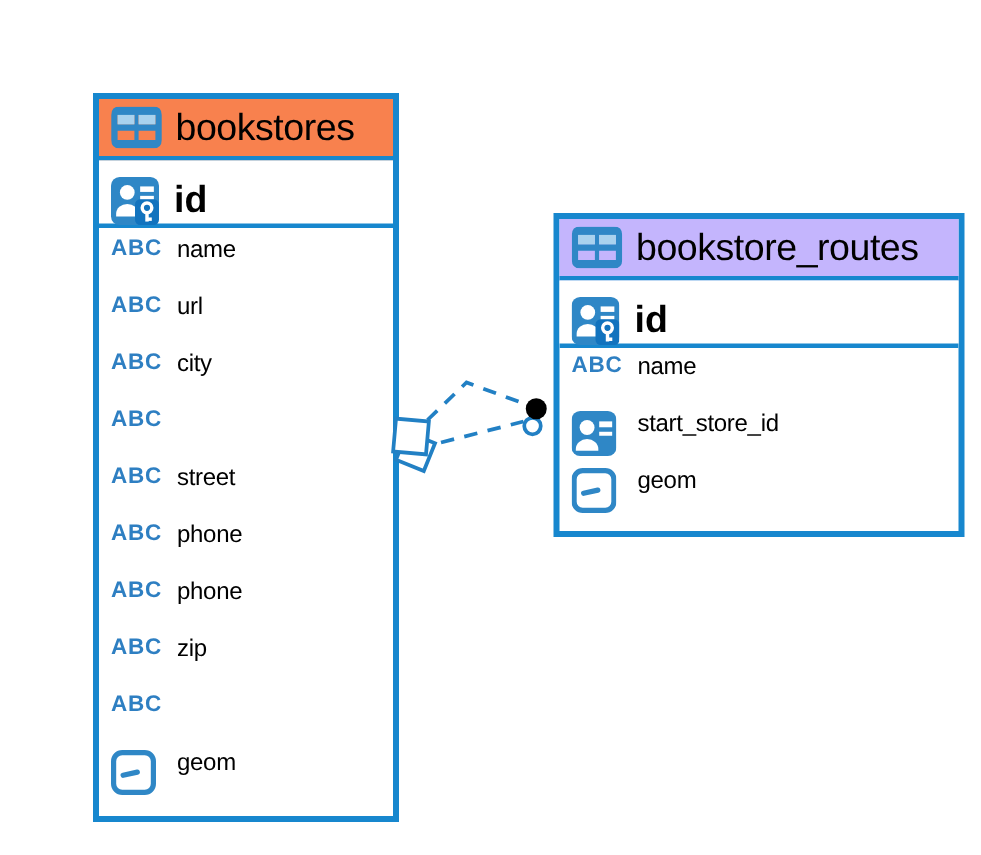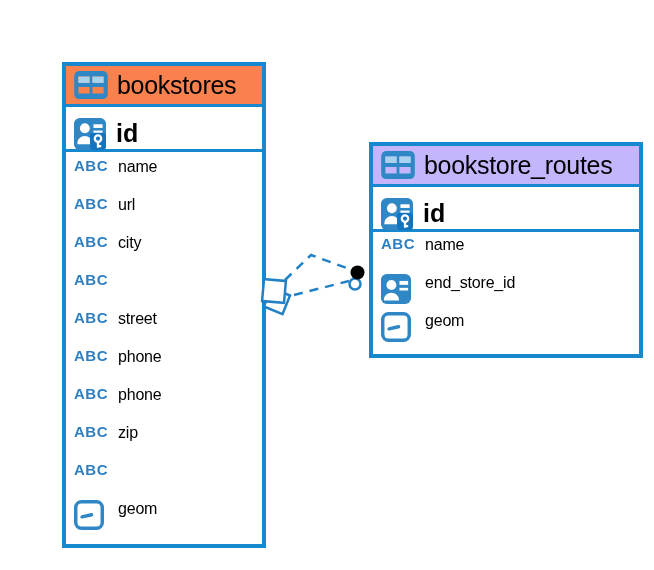--- a/index.html
+++ b/index.html
@@ -198,21 +198,21 @@
     </div>
     <div class="cols tight">
       <div class="col-row">
         <span class="abc">ABC</span>
         <span class="col-label">name</span>
       </div>
       <div class="col-row">
         <svg class="ficon" width="30" height="30" style="margin:0 4px 0 0">
             <use href="#sym-ref"></use>
           </svg>
-        <span class="col-label">end_store_id</span>
+        <span class="col-label">start_store_id</span>
       </div>
       <div class="col-row">
         <svg class="ficon" width="30" height="30" style="margin:0 4px 0 0">
             <use href="#sym-geom"></use>
           </svg>
         <span class="col-label">geom</span>
       </div>
     </div>
   </div>
 

